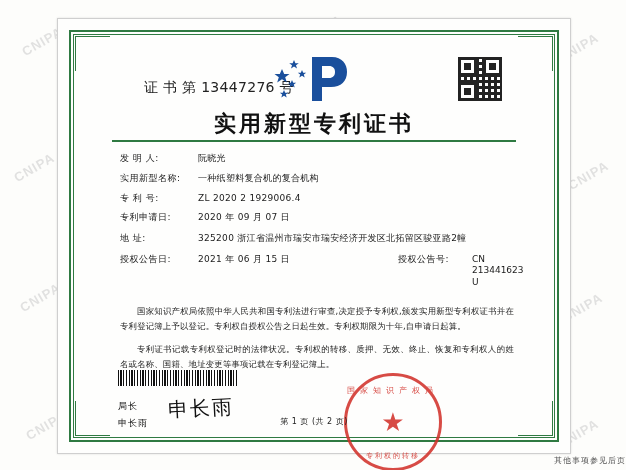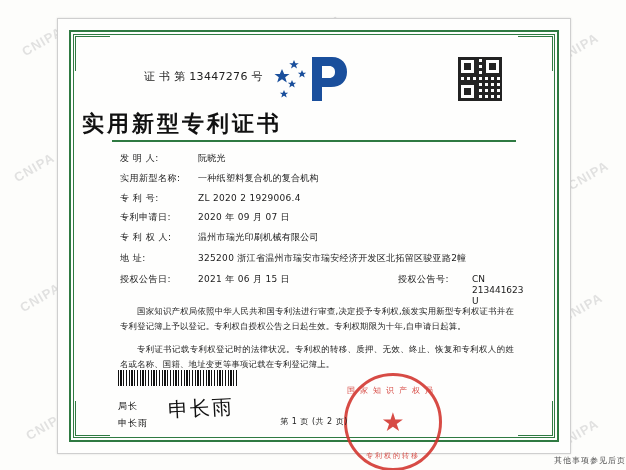--- a/index.html
+++ b/index.html
@@ -64,22 +64,22 @@
   .c-br { right: 17px; bottom: 17px; border-left: none; border-top: none; }
 
   #content {
     position: absolute;
     left: 24px; top: 24px; right: 24px; bottom: 24px;
   }
   
   #cert-no {
     position: absolute;
     left: 62px;
-    top: 26px;
-    font-size: 11px;
+    top: 36px;
+    font-size: 14px;
     color: #222;
     letter-spacing: .3px;
     white-space: nowrap;
   }
   #logo {
     position: absolute;
     left: 186px;
     top: 10px;
     width: 82px;
     height: 52px;
@@ -97,20 +97,21 @@
     opacity: .92;
   }
   #qr .qfind { position: absolute; width: 13px; height: 13px; background: #fff; border: 3px solid #111; }
   #qr .qfind i { position: absolute; left: 3px; top: 3px; width: 7px; height: 7px; background: #111; display: block; }
 
   #title {
     position: absolute;
     top: 66px;
     left: 0;
     right: 0;
+    text-align: center;
     font-size: 22px;
     letter-spacing: 3px;
     color: #111;
     font-weight: bold;
     font-family: "DejaVu Sans", "Liberation Sans", sans-serif;
   }
   #title-rule {
     position: absolute;
     top: 97px;
     left: 30px;
@@ -330,24 +331,20 @@
         </div>
         <div class="field-row">
           <span class="field-label">专 利 号:</span>
           <span class="field-value">ZL 2020 2 1929006.4</span>
         </div>
         <div class="field-row">
           <span class="field-label">专利申请日:</span>
           <span class="field-value">2020 年 09 月 07 日</span>
         </div>
         <div class="field-row">
-          <span class="field-label">专 利 权 人:</span>
-          <span class="field-value">温州市瑞光印刷机械有限公司</span>
-        </div>
-        <div class="field-row">
           <span class="field-label">地        址:</span>
           <span class="field-value addr-value">325200 浙江省温州市瑞安市瑞安经济开发区北拓留区骏亚路2幢</span>
         </div>
         <div class="field-row two-col">
           <span class="field-label">授权公告日:</span>
           <span class="field-value">2021 年 06 月 15 日</span>
           <span class="field-label2">授权公告号:</span>
           <span class="field-value2">CN 213441623 U</span>
         </div>
       </div>

